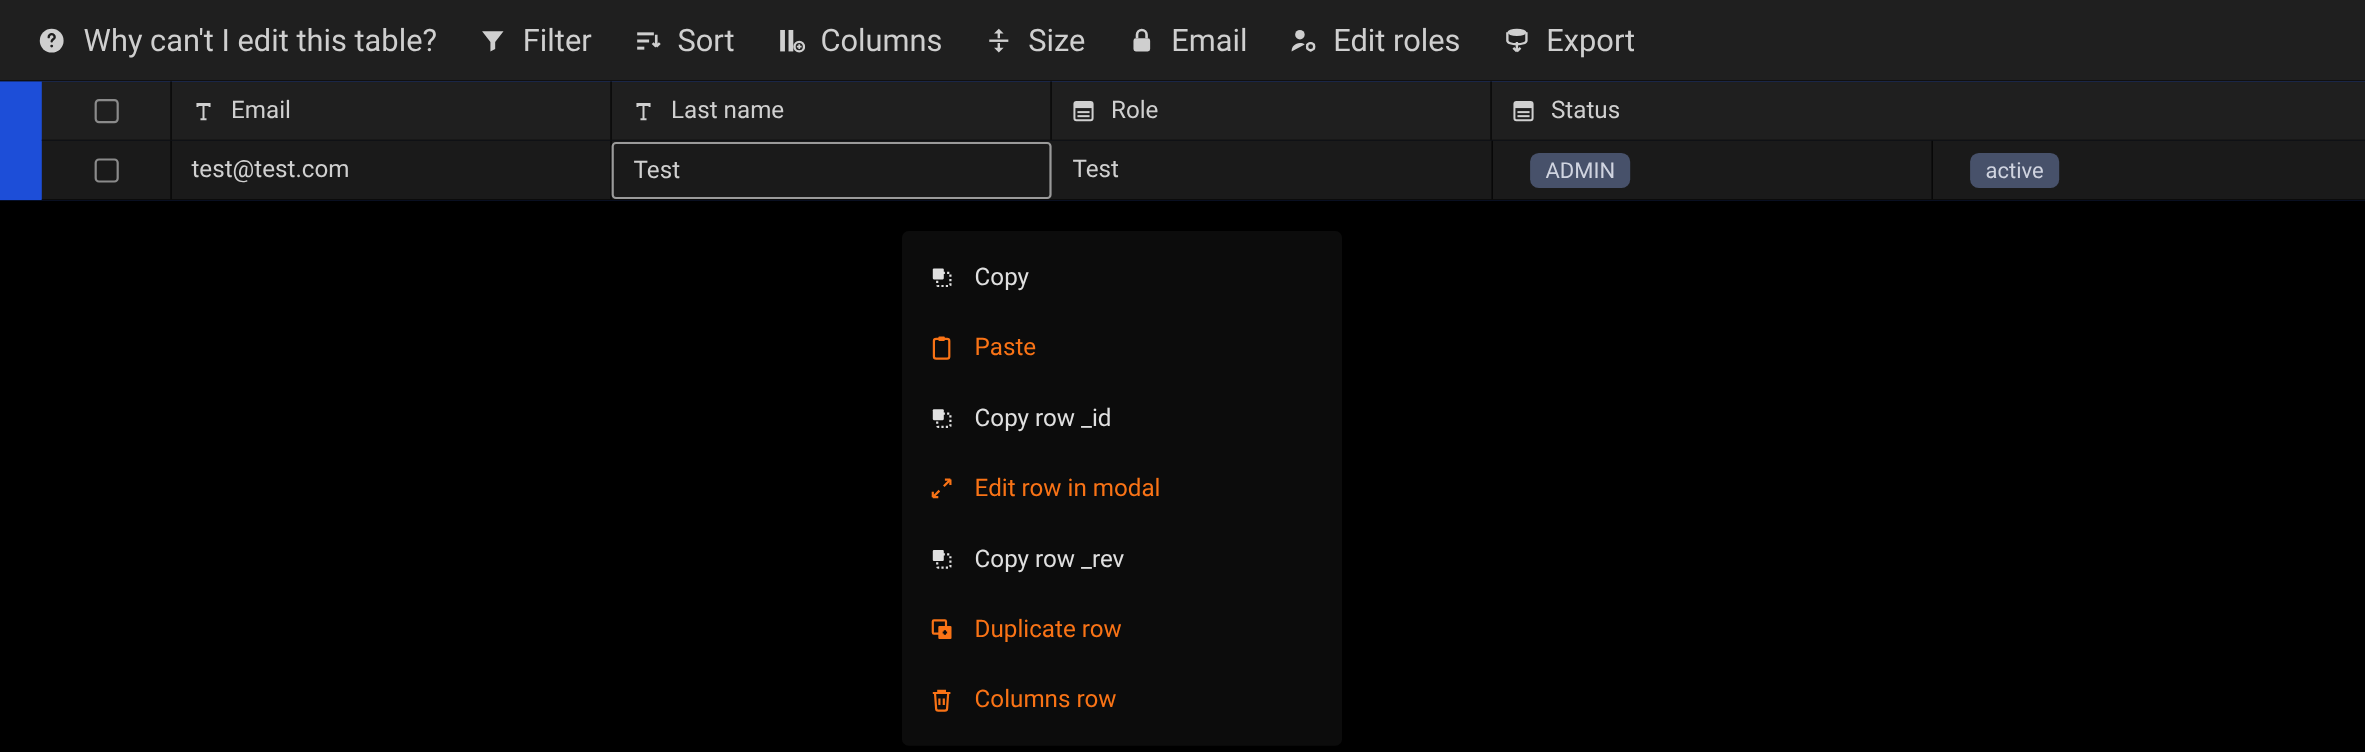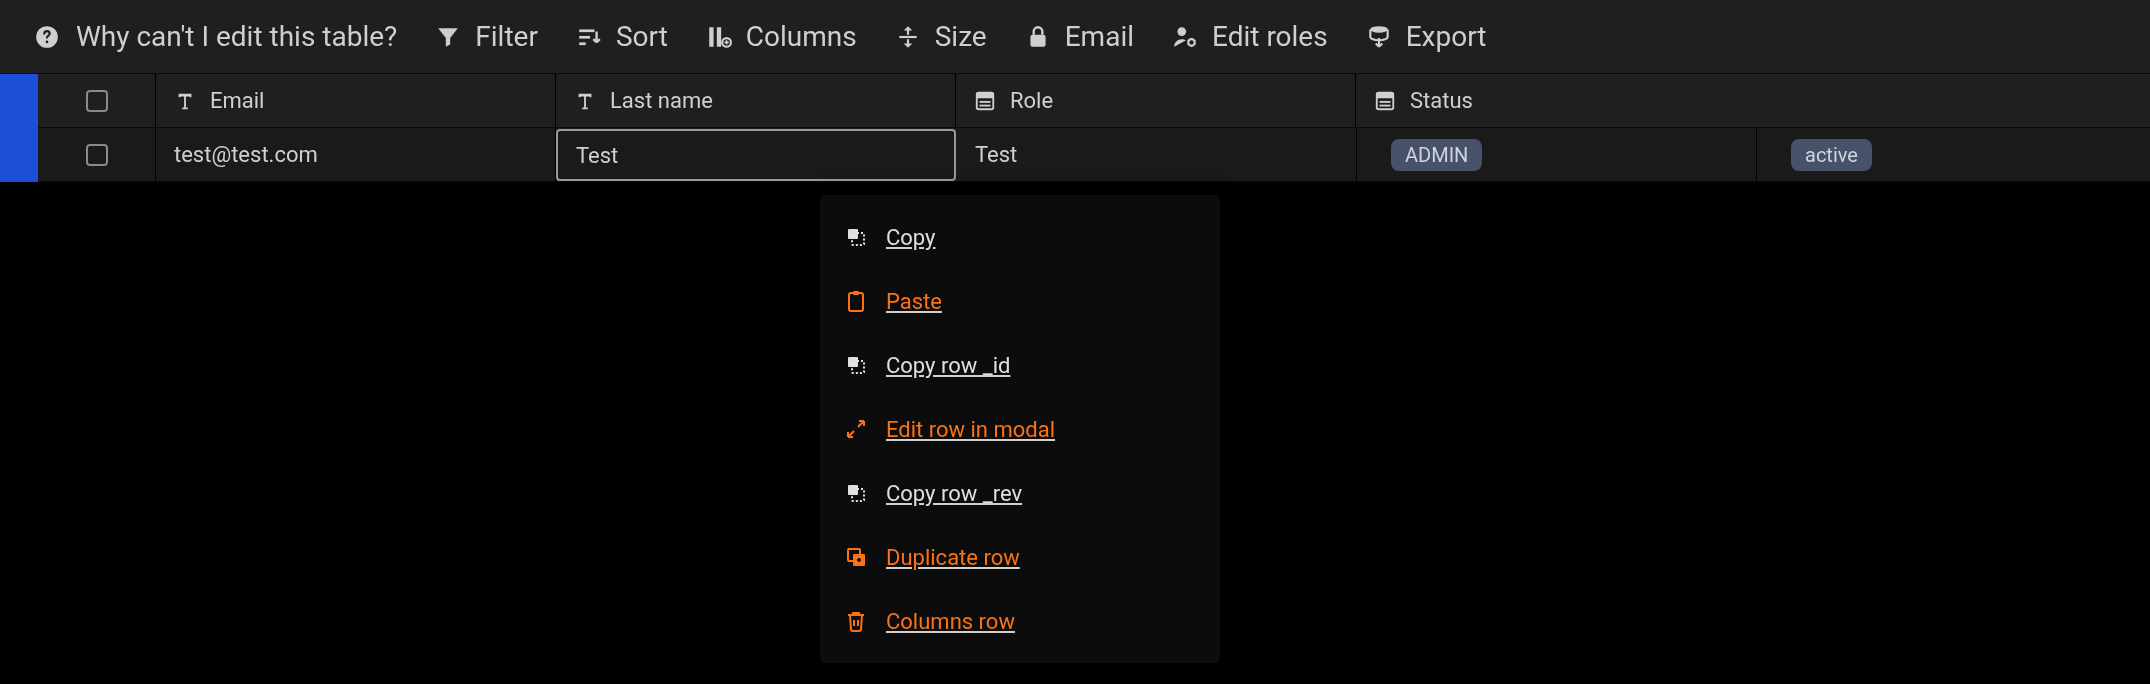--- a/index.html
+++ b/index.html
@@ -87,27 +87,26 @@
     padding: 4px 14px;
     border-radius: 8px;
     font-size: 20px;
     margin-left: 16px;
   }
 
   
   .ctx {
     position: absolute;
     left: 820px;
-    top: 195px;
+    top: 210px;
     width: 400px;
     background: #0c0c0c;
     border-radius: 6px;
     box-shadow: 0 6px 24px rgba(0,0,0,0.8);
     padding: 10px 0;
-    text-decoration: underline;
   }
   .ctx-item {
     display: flex;
     align-items: center;
     gap: 18px;
     height: 64px;
     padding: 0 24px;
     font-size: 22px;
     color: #e0e0e0;
     cursor: pointer;

